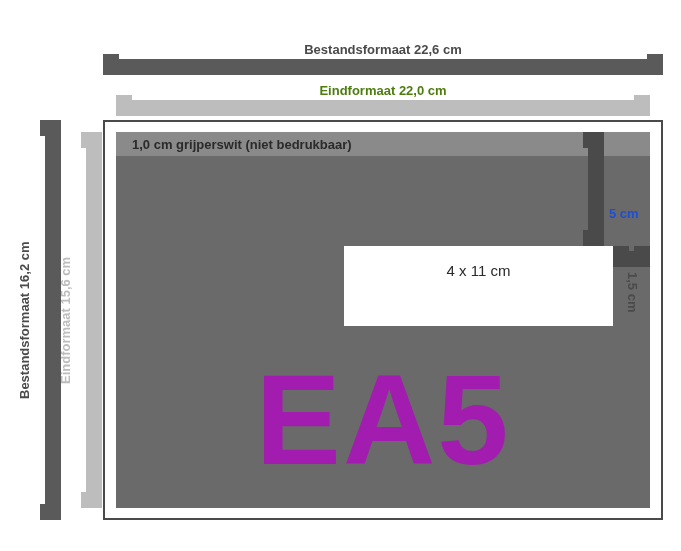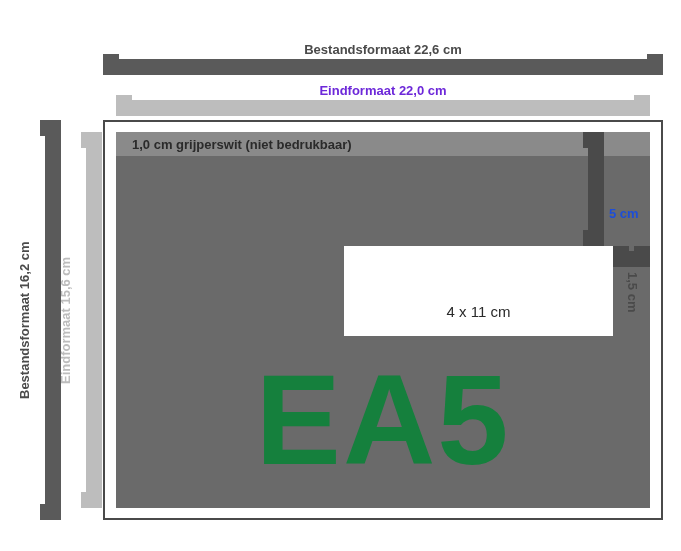--- a/index.html
+++ b/index.html
@@ -57,21 +57,21 @@
 
   
   .top-inner-label {
     position: absolute;
     top: 67px;
     left: 108px;
     width: 534px;
     text-align: center;
     font-size: 13px;
     font-weight: bold;
-    color: #6d28d9;
+    color: #4d7c0f;
   }
   .top-inner-bracket {
     position: absolute;
     top: 87px;
     left: 108px;
     width: 534px;
     height: 12px;
   }
   .top-inner-bracket .hline {
     position: absolute;
@@ -288,40 +288,40 @@
     align-items: center;
     justify-content: flex-start;
   }
 
   
   .window {
     position: absolute;
     left: 336px;
     top: 238px;
     width: 269px;
-    height: 90px;
+    height: 80px;
     background: #fff;
     display: flex;
-    align-items: flex-end;
+    align-items: flex-start;
     justify-content: center;
     font-size: 15px;
     color: #2a2a2a;
     font-weight: 500;
   }
 
   
   .big-label {
     position: absolute;
     left: 108px;
     top: 340px;
     width: 534px;
     text-align: center;
     font-size: 128px;
     font-weight: 800;
-    color: #15803d;
+    color: #a21caf;
     letter-spacing: 2px;
     line-height: 1;
   }
 </style>
 </head>
 <body>
 
 <div class="container">
 
   <div class="top-outer-label">Bestandsformaat 22,6 cm</div>

